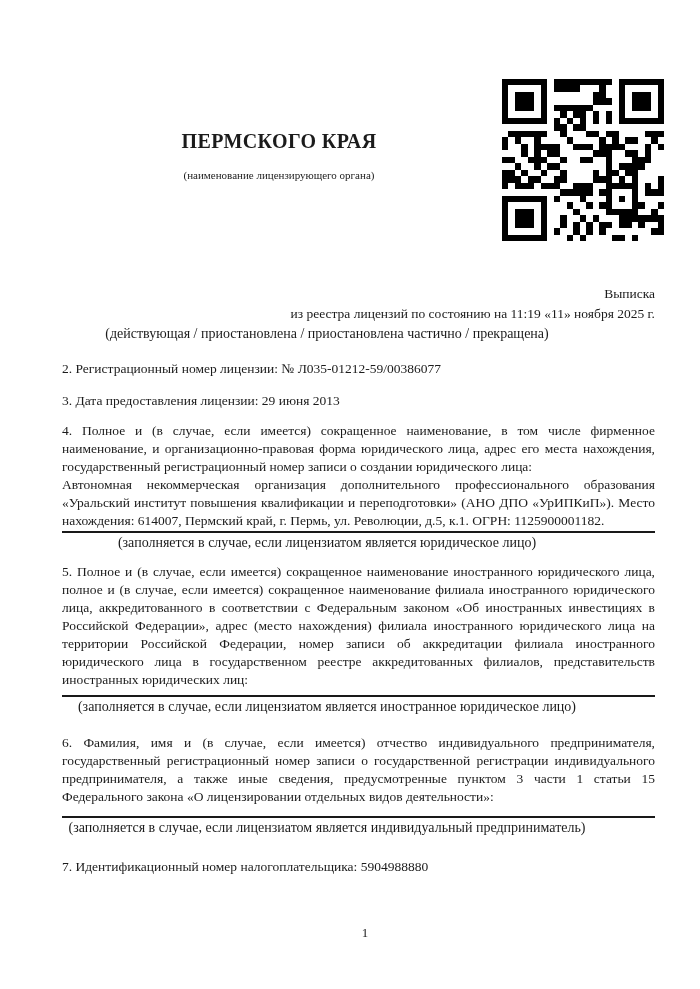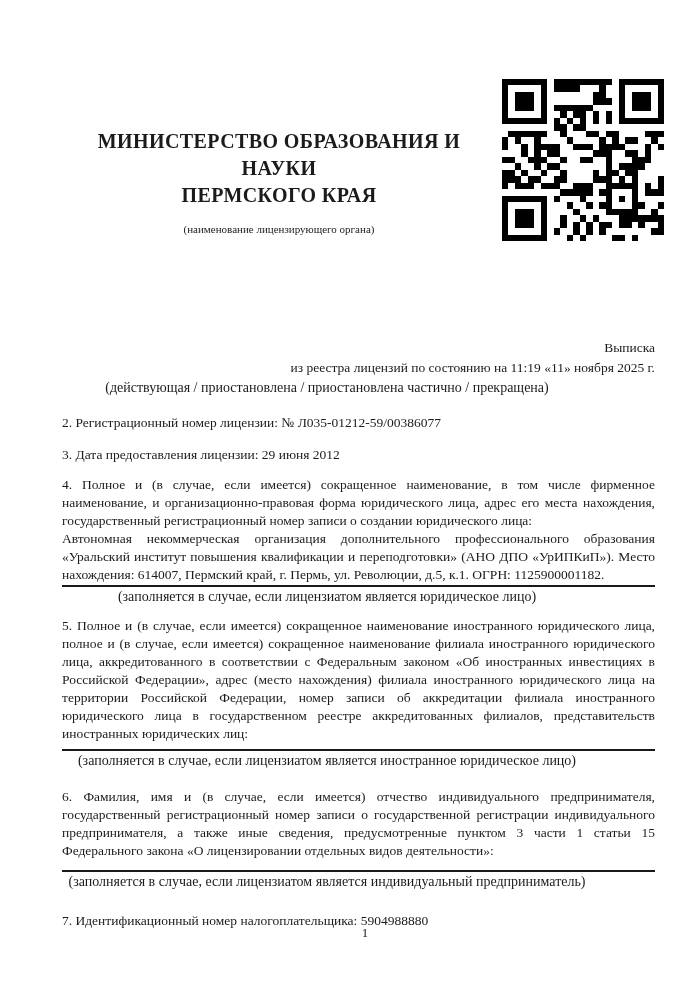--- a/index.html
+++ b/index.html
@@ -352,36 +352,35 @@
         <rect x="17" y="24" width="1" height="1"></rect>
         <rect x="18" y="24" width="1" height="1"></rect>
         <rect x="20" y="24" width="1" height="1"></rect>
       </svg>
     </div>
 
   <div class="content">
 
     <div class="header">
       <div class="ministry-title">
-        <div>МИНИСТЕРСТВО ОБРАЗОВАНИЯ И НАУКИ</div>
         <div>ПЕРМСКОГО КРАЯ</div>
       </div>
       <div class="header-caption">(наименование лицензирующего органа)</div>
     </div>
 
     <div class="doc-title">
       <div>Выписка</div>
       <div>из реестра лицензий по состоянию на 11:19 «11» ноября 2025 г.</div>
     </div>
 
     <div class="caption">(действующая / приостановлена / приостановлена частично / прекращена)</div>
 
     <div class="field mt-f2">2. Регистрационный номер лицензии: № Л035-01212-59/00386077</div>
 
-    <div class="field mt-f3">3. Дата предоставления лицензии: 29 июня 2012</div>
+    <div class="field mt-f3">3. Дата предоставления лицензии: 29 июня 2013</div>
 
     <div class="field jus mt-f4">4. Полное и (в случае, если имеется) сокращенное наименование, в том числе фирменное наименование, и организационно-правовая форма юридического лица, адрес его места нахождения, государственный регистрационный номер записи о создании юридического лица:</div>
     <div class="field jus">Автономная некоммерческая организация дополнительного профессионального образования «Уральский институт повышения квалификации и переподготовки» (АНО ДПО «УрИПКиП»). Место нахождения: 614007, Пермский край, г. Пермь, ул. Революции, д.5, к.1. ОГРН: 1125900001182.</div>
     <div class="rule rule-tight"></div>
     <div class="caption">(заполняется в случае, если лицензиатом является юридическое лицо)</div>
 
     <div class="field jus mt-f5">5. Полное и (в случае, если имеется) сокращенное наименование иностранного юридического лица, полное и (в случае, если имеется) сокращенное наименование филиала иностранного юридического лица, аккредитованного в соответствии с Федеральным законом «Об иностранных инвестициях в Российской Федерации», адрес (место нахождения) филиала иностранного юридического лица на территории Российской Федерации, номер записи об аккредитации филиала иностранного юридического лица в государственном реестре аккредитованных филиалов, представительств иностранных юридических лиц:</div>
     <div class="rule rule-gap5"></div>
     <div class="caption">(заполняется в случае, если лицензиатом является иностранное юридическое лицо)</div>
 

